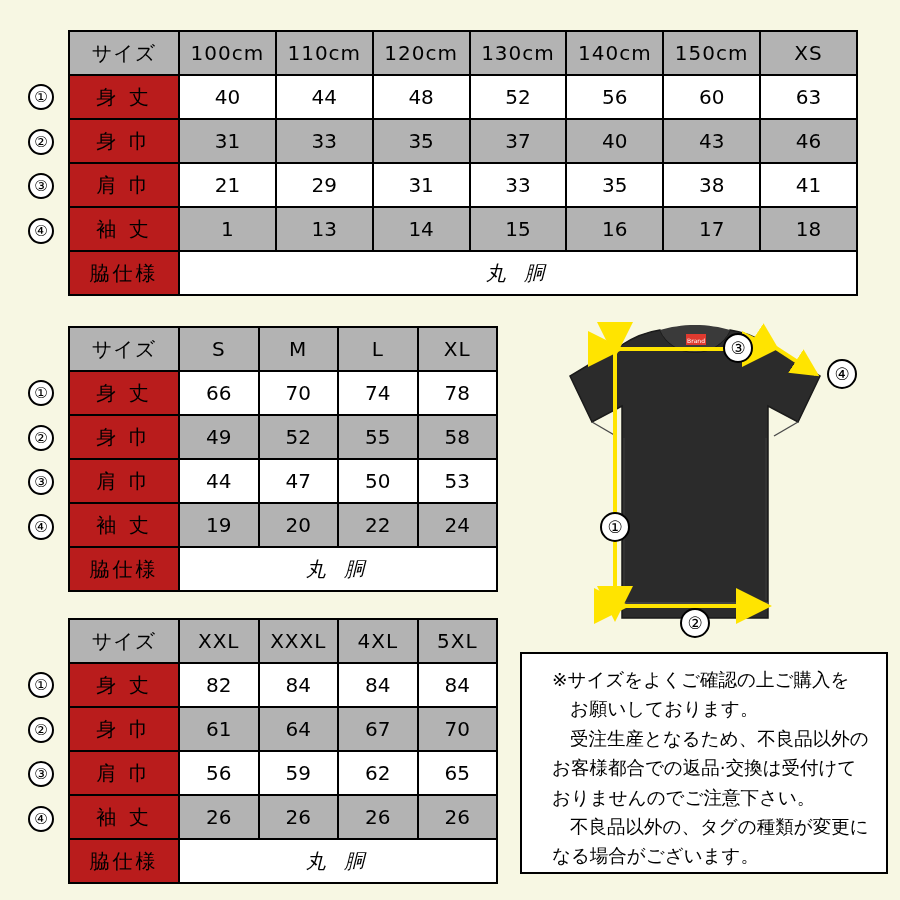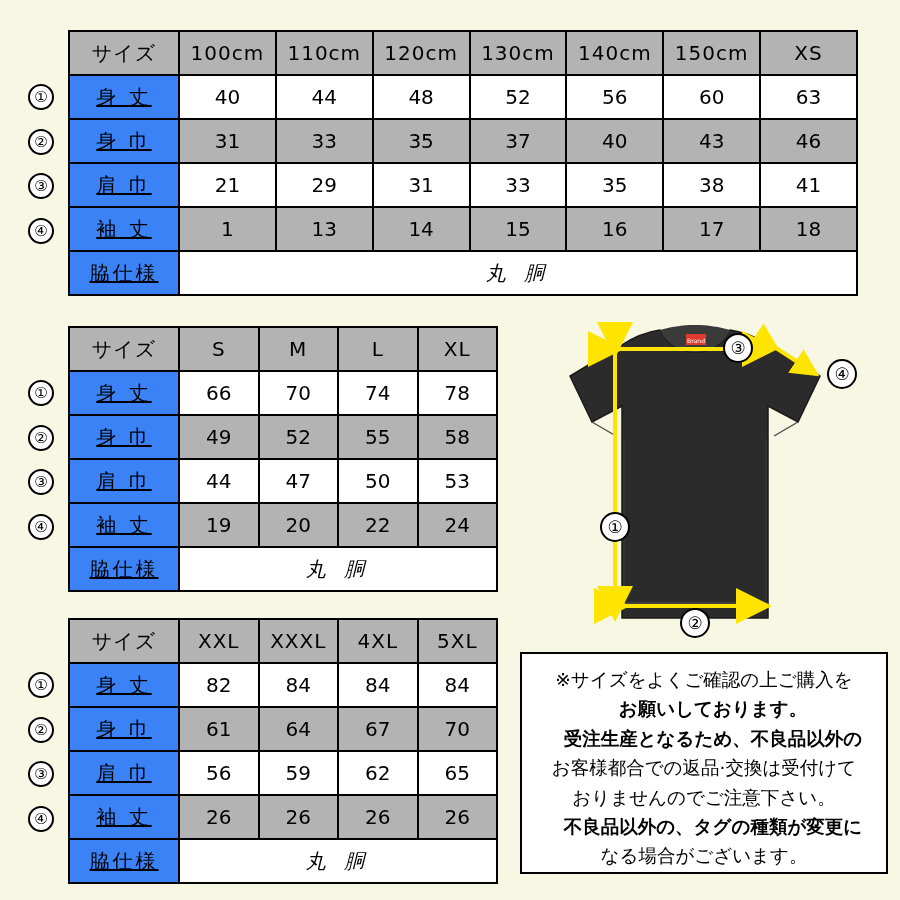--- a/index.html
+++ b/index.html
@@ -36,25 +36,24 @@
     padding: 0;
     height: 42px;
     color: #000;
   }
   td.hdr {
     background: #b3b3b3;
     font-size: 21px;
     letter-spacing: 1px;
   }
   td.rowlabel {
-    background: #3b82f6;
+    background: #b91c1c;
     font-size: 21px;
     letter-spacing: 3px;
     white-space: nowrap;
-    text-decoration: underline;
   }
   td.val-gray {
     background: #b3b3b3;
   }
   td.val-white {
     background: #fff;
   }
   td.span-note {
     background: #fff;
     font-size: 21px;
@@ -121,27 +120,26 @@
     left: 520px;
     top: 652px;
     width: 368px;
     height: 222px;
     border: 2px solid #000;
     background: #fff;
     box-sizing: border-box;
     padding: 12px 14px 0 14px;
   }
   #note-box p {
-    margin: 0 0 2px 0;
+    margin: 0 0 2px 16px;
     font-size: 18.5px;
     line-height: 1.48;
     letter-spacing: 0px;
-    text-align: center;
-  }
-  #note-box p.indent { text-indent: 18px; font-weight: bold; }
+  }
+  #note-box p.indent { text-indent: 18px; }
 </style>
 </head>
 <body>
 
 <div class="page">
 
   <div id="table1-wrap">
     <table id="table1" class="size-table">
       <tbody>
           <tr>

